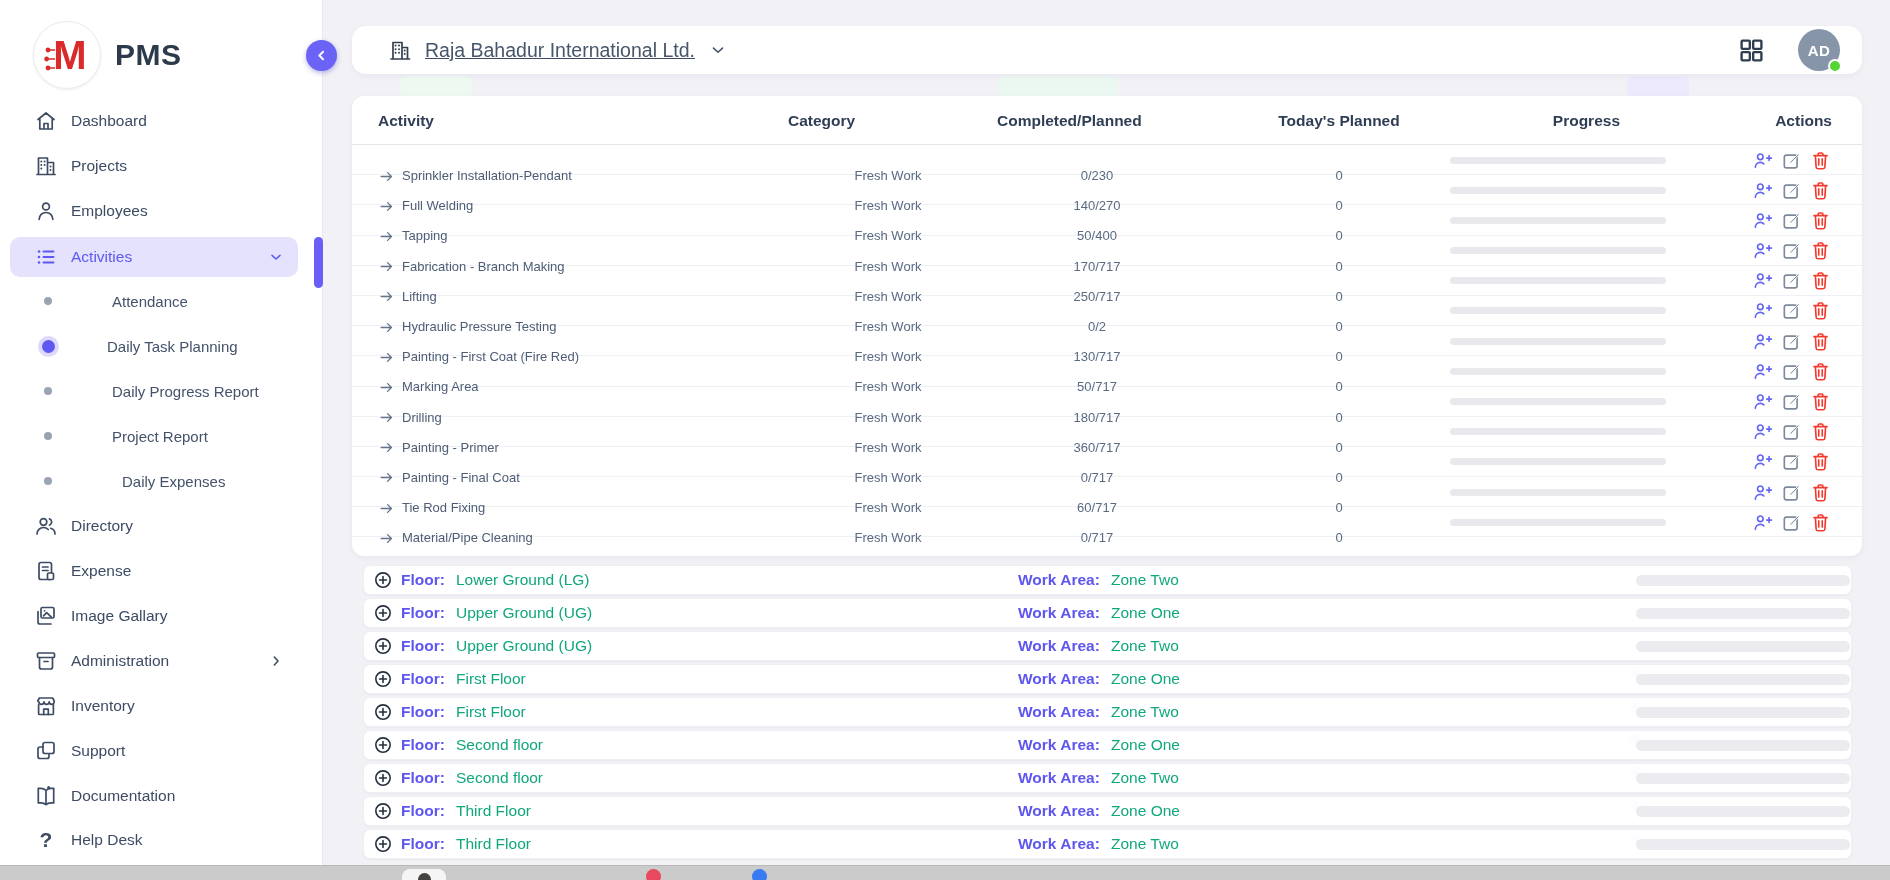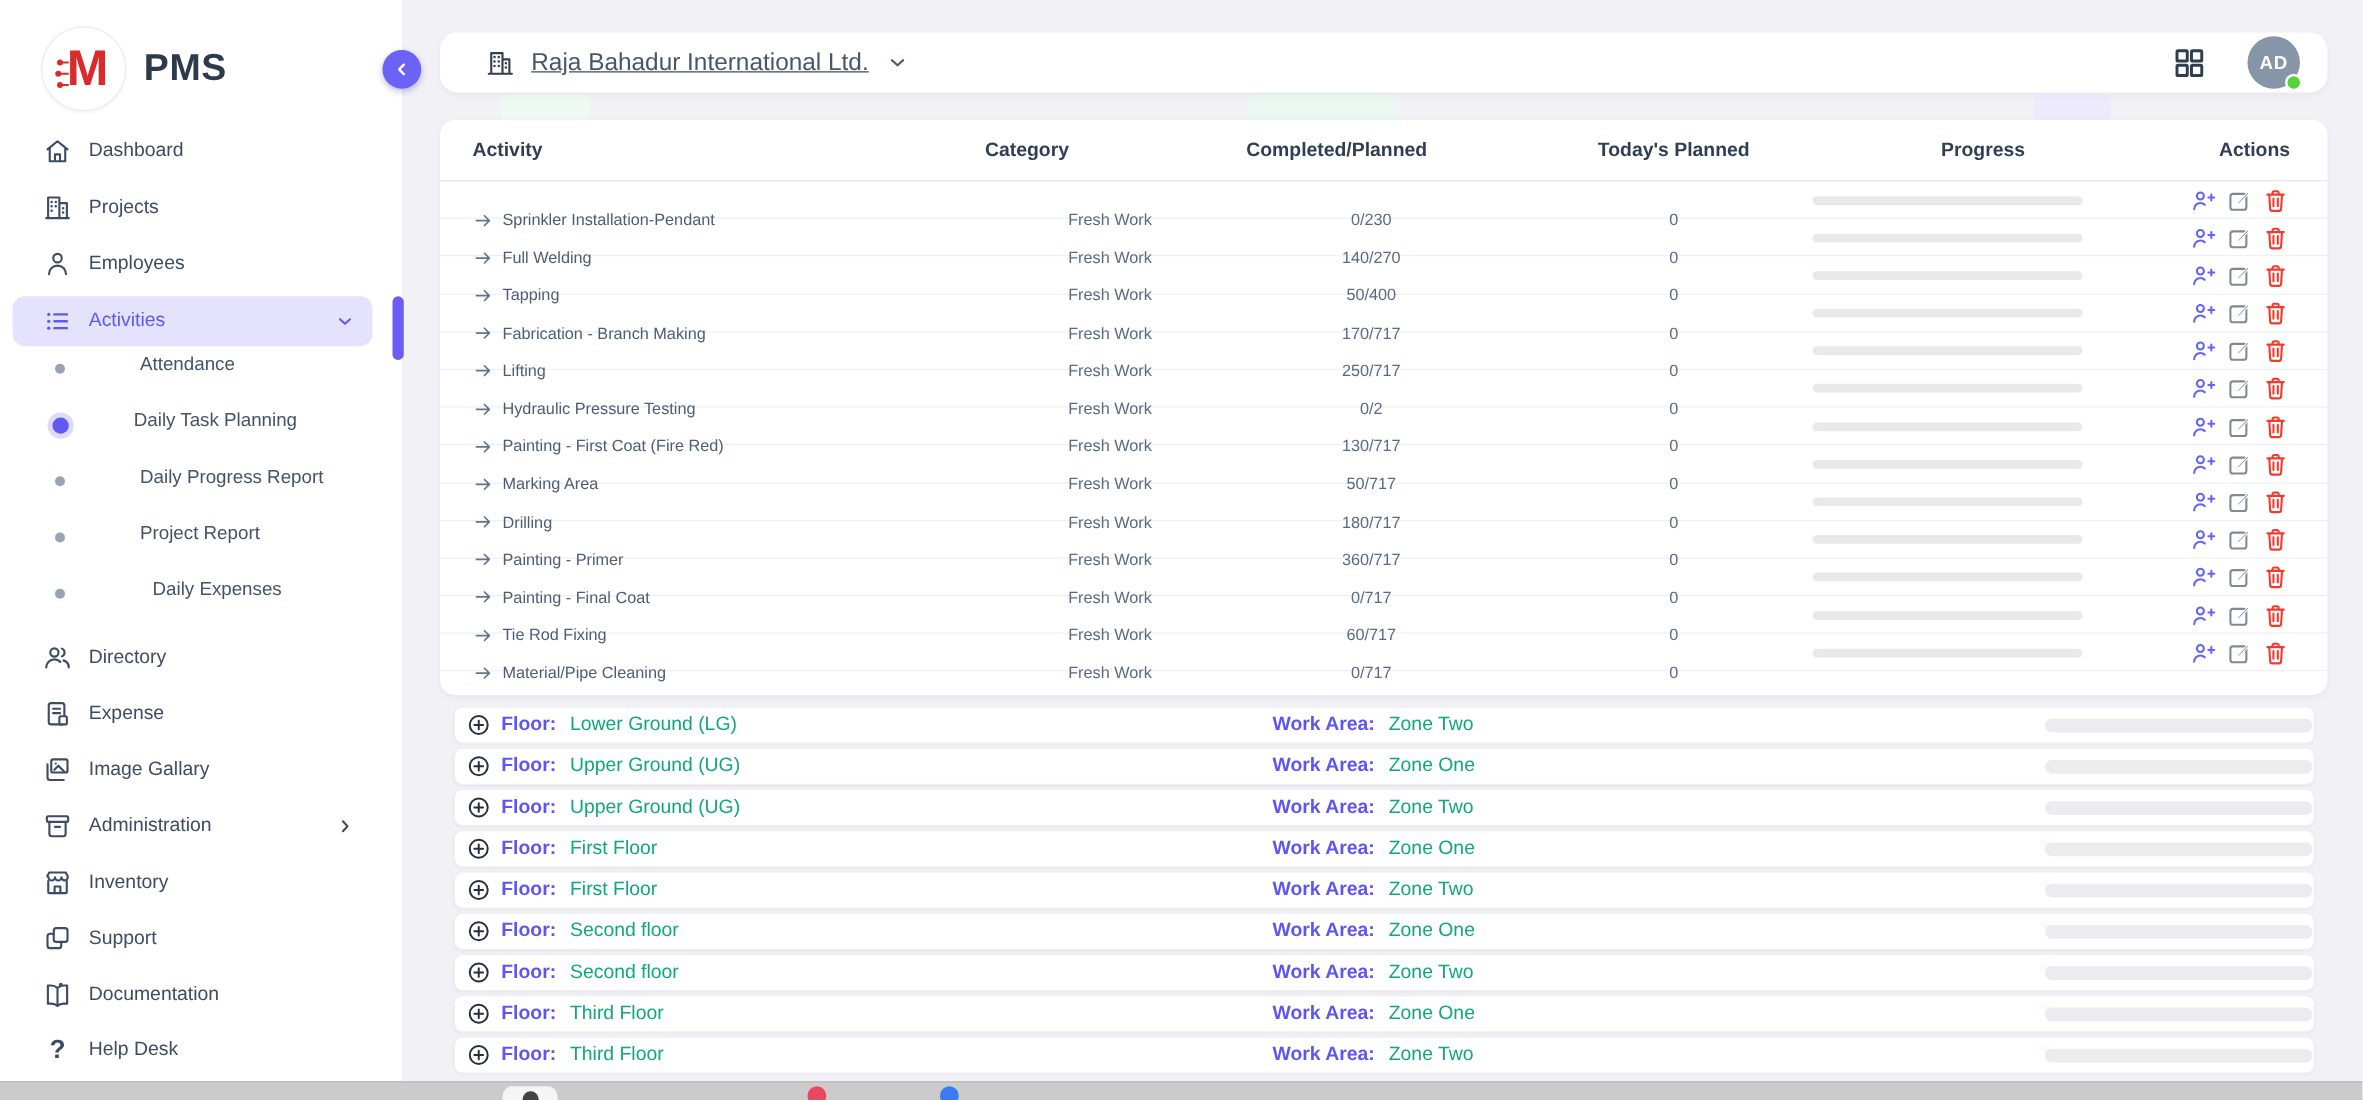--- a/index.html
+++ b/index.html
@@ -35,21 +35,21 @@
   .nav-item.active { background:#e4e2fd; color:#5f58f1; }
   .nav-item.active .nicon { color:#5f58f1; }
   .nav-chevron { position:absolute; right:14px; width:16px; height:16px; color:#5f58f1; }
   .nav-chevron.gray { color:#3d4b63; }
   .active-bar {
     position:absolute; left:314px; top:237px; width:9px; height:51px;
     background:#6a5ef8; border-radius:5px; z-index:4;
   }
   .sub-item {
     position:absolute; left:12px; width:288px; height:36px;
-    display:flex; font-size:15px; color:#44526a; cursor:pointer;
+    display:flex; align-items:center; font-size:15px; color:#44526a; cursor:pointer;
   }
   .sub-dot-box { width:24px; height:24px; margin-left:24px; display:flex; align-items:center; justify-content:center; flex:none; }
   .sub-dot { width:8px; height:8px; border-radius:50%; background:#9aa3b2; }
   .sub-item.active .sub-dot { width:13px; height:13px; background:#5f58f1; box-shadow:0 0 0 4px #dddafb; }
   .sub-label { margin-left:52px; white-space:nowrap; }
 
   .collapse-btn {
     position:absolute; left:306px; top:40px; width:31px; height:31px; border-radius:50%;
     background:#6a63f6; color:#fff; display:flex; align-items:center; justify-content:center;
     box-shadow:0 2px 5px rgba(60,50,180,.35); z-index:6; cursor:pointer;

